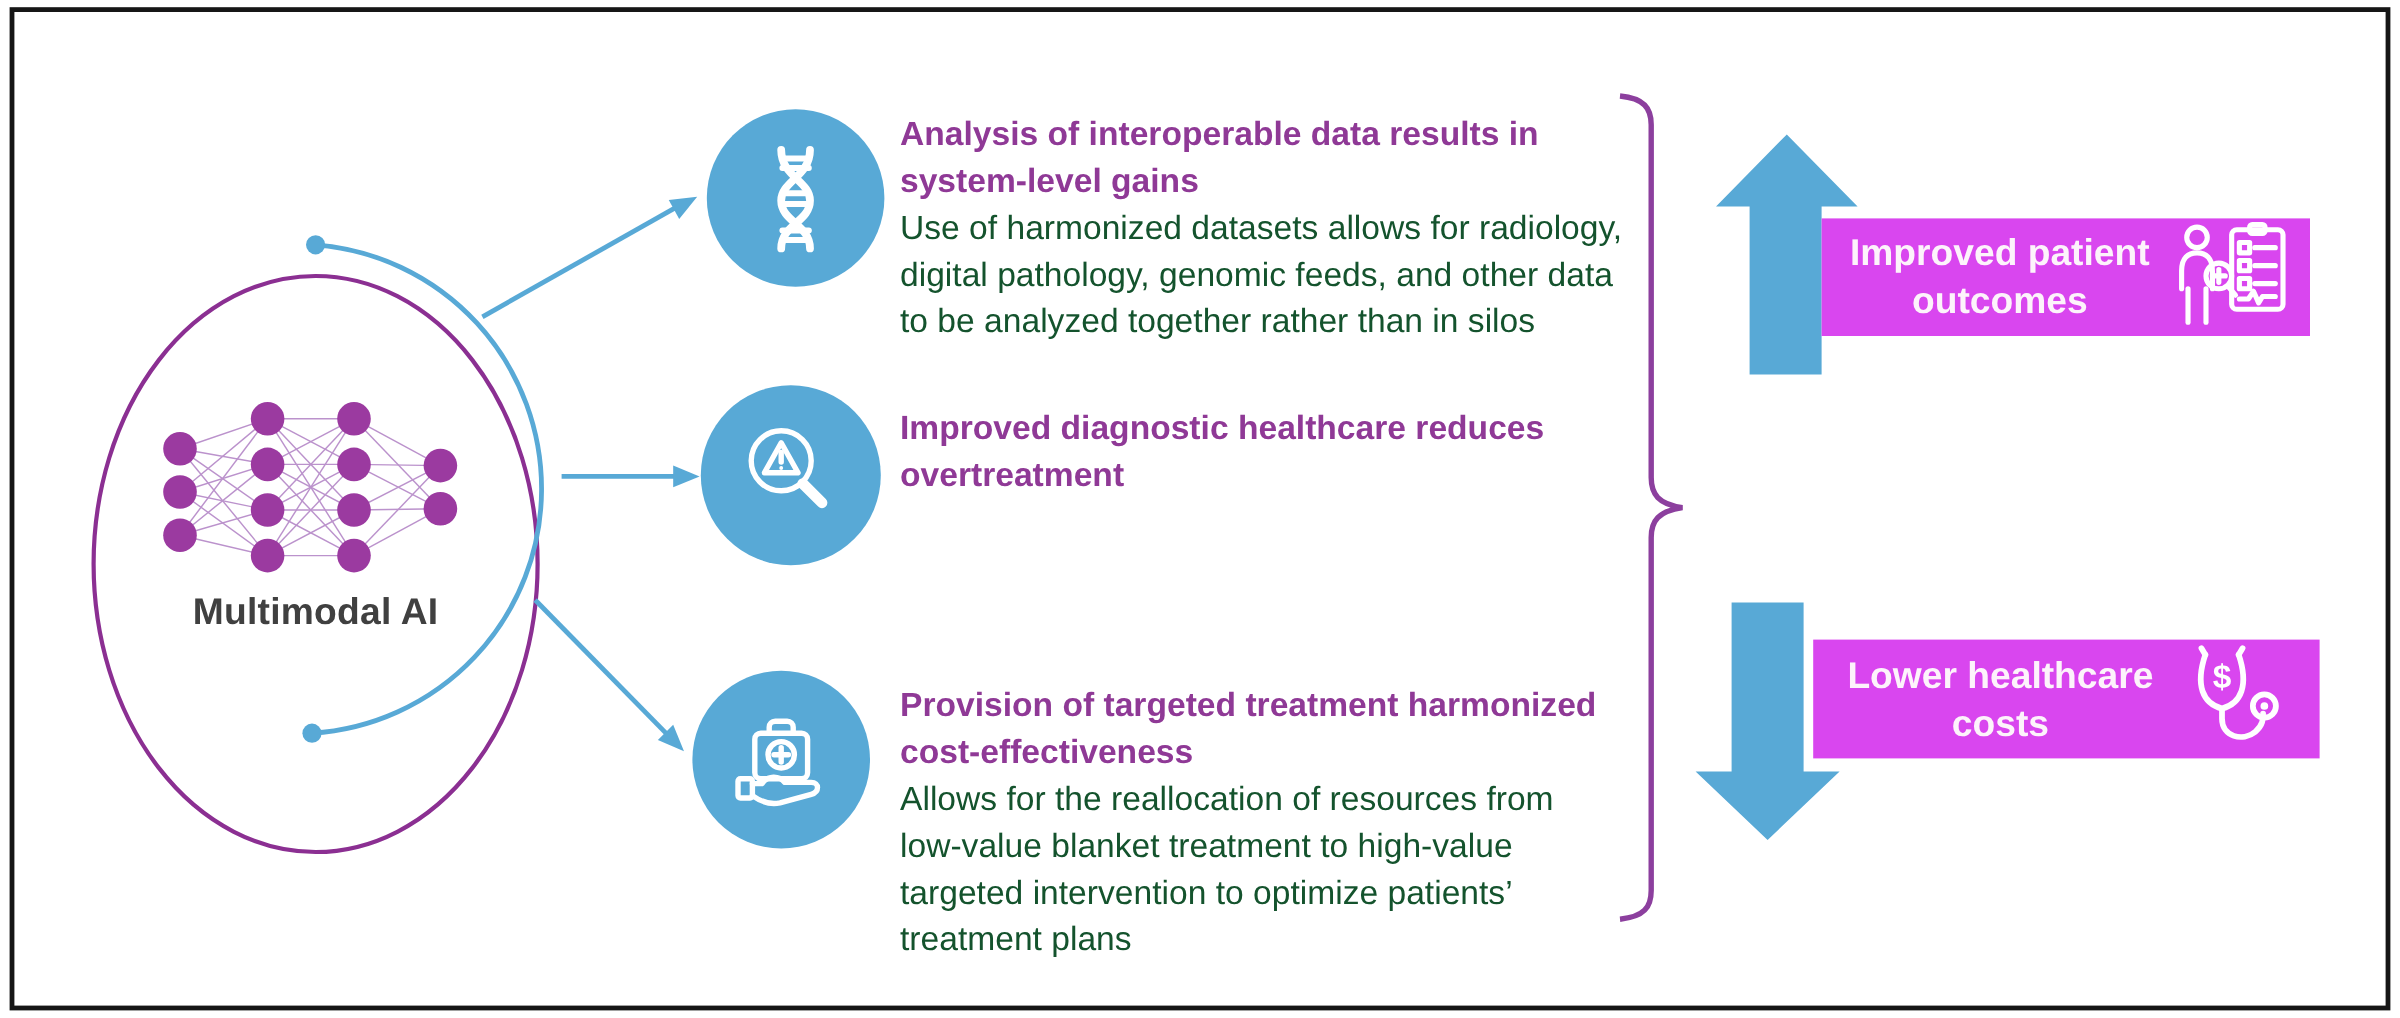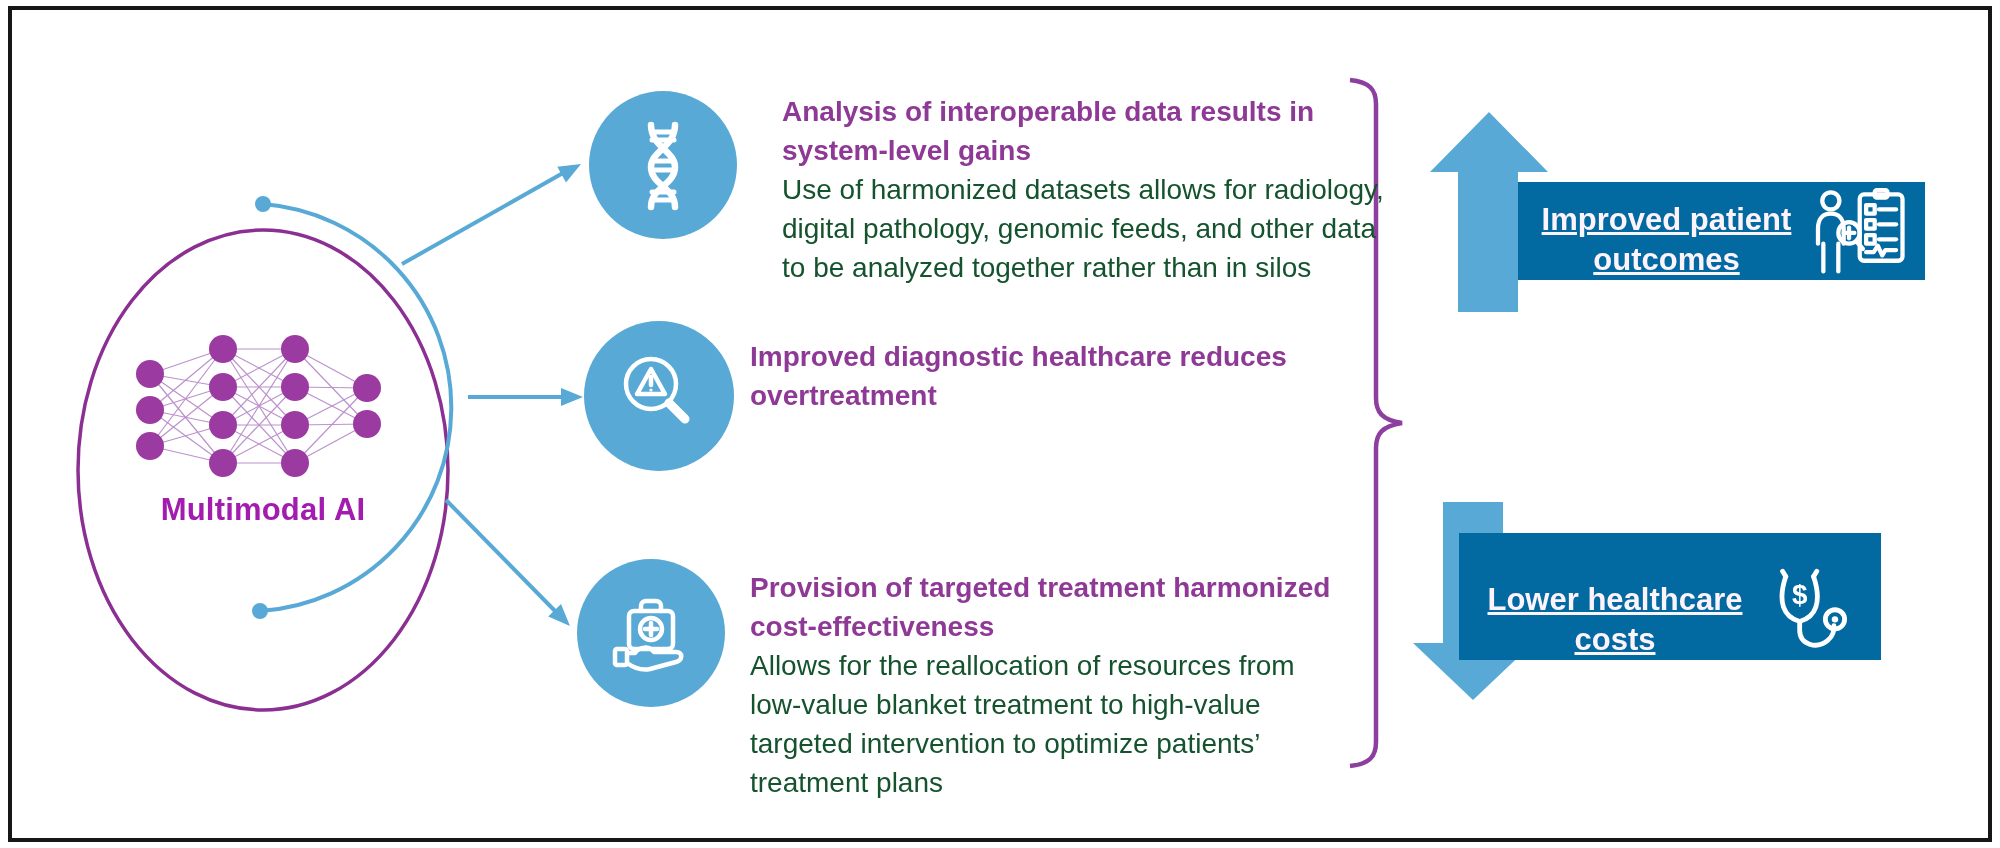--- a/index.html
+++ b/index.html
@@ -1,30 +1,30 @@
 <!DOCTYPE html>
 <html><head>
 <meta charset="utf-8">
 <style>
   html,body{margin:0;padding:0;background:#fff;font-family:"Liberation Sans",sans-serif;}
   #stage{position:relative;width:2000px;height:848px;background:#ffffff;overflow:hidden;}
   .frame{position:absolute;left:8px;top:6px;right:8px;bottom:6px;border:4px solid #161616;pointer-events:none;}
   svg.overlay{position:absolute;left:0;top:0;width:2000px;height:848px;pointer-events:none;}
 
   .hub-label{position:absolute;left:103px;top:492px;width:320px;text-align:center;
-             font-size:31px;font-weight:700;color:#a21caf;letter-spacing:.2px;}
+             font-size:31px;font-weight:700;color:#404040;letter-spacing:.2px;}
 
   .icon-circle{position:absolute;border-radius:50%;background:#58A9D6;display:flex;align-items:center;justify-content:center;}
   .icon-circle svg{stroke:#ffffff;fill:none;stroke-linecap:round;stroke-linejoin:round;}
 
   .branch-text{position:absolute;left:750px;width:612px;}
   .branch-heading{font-size:28px;line-height:39px;font-weight:700;color:#8F3996;white-space:pre-line;}
   .branch-body{font-size:28px;line-height:39px;color:#14532d;white-space:pre-line;}
 
-  .banner{position:absolute;background:#0369a1;color:#FDF3FB;display:flex;align-items:flex-end;text-decoration:underline;}
+  .banner{position:absolute;background:#d946ef;color:#FDF3FB;display:flex;align-items:center;}
   .banner-label{flex:1;text-align:center;font-size:31px;line-height:40px;font-weight:700;white-space:pre-line;padding-left:6px;}
   .banner-icon{width:110px;height:92px;flex:0 0 auto;margin-right:6px;}
   .banner-icon svg{stroke:#ffffff;fill:none;stroke-linecap:round;stroke-linejoin:round;}
 </style>
 </head>
 <body>
 
 <div id="stage">
 
   <svg class="overlay" viewBox="0 0 2000 848">
@@ -136,21 +136,21 @@
       <path d="M40,28 v-5 a5 5 0 0 1 5,-5 h10 a5 5 0 0 1 5,5 v5"></path>
       <rect x="28" y="28" width="44" height="38" rx="5"></rect>
       <circle cx="50" cy="46" r="11"></circle>
       <line x1="50" y1="40" x2="50" y2="52"></line>
         <line x1="44" y1="46" x2="56" y2="46"></line>
       <rect x="14" y="66" width="12" height="16" rx="2"></rect>
       <path d="M26,70 h8 c5,-7 14,-7 19,-1 h22 c7,0 7,8 0,10 l-26,7 c-9,2 -16,-1 -23,-6"></path>
     </svg>
   </div>
 
-  <div class="branch-text" style="top:92px;margin-left:32px;">
+  <div class="branch-text" style="top:92px;">
     <div class="branch-heading">Analysis of interoperable data results in
 system-level gains</div>
     <div class="branch-body">Use of harmonized datasets allows for radiology,
 digital pathology, genomic feeds, and other data
 to be analyzed together rather than in silos</div>
   </div>
   <div class="branch-text" style="top:337px;">
     <div class="branch-heading">Improved diagnostic healthcare reduces
 overtreatment</div>
   </div>
@@ -182,21 +182,21 @@
           <line x1="64" y1="48" x2="80" y2="48"></line>
         <path d="M52,60 h7 l4,-6 4,9 3,-5 10,0"></path>
         <circle cx="36" cy="42" r="10"></circle>
         <line x1="36" y1="37" x2="36" y2="47"></line>
           <line x1="31" y1="42" x2="41" y2="42"></line>
         <line x1="43" y1="50" x2="49" y2="57"></line>
       </svg>
     </div>
   </div>
 
-  <div class="banner" style="left:1459px;top:533px;width:422px;height:127px;">
+  <div class="banner" style="left:1511px;top:533px;width:422px;height:99px;">
     <div class="banner-label">Lower healthcare
 costs</div>
     <div class="banner-icon">
       <svg width="110" height="92" viewBox="0 0 100 86" stroke-width="4.5">
         <path d="M18,8 C10,32 16,46 31,50 C46,46 52,32 44,8"></path>
         <line x1="18" y1="8" x2="15" y2="3"></line>
           <line x1="44" y1="8" x2="47" y2="3"></line>
         <text x="31" y="34" text-anchor="middle" font-size="26" font-weight="bold" fill="#ffffff" stroke="none" font-family="Liberation Sans, sans-serif">$</text>
         <path d="M31,50 v8 c0,14 16,18 26,10 c6,-5 6,-10 6,-14"></path>
         <circle cx="64" cy="48" r="9"></circle>

